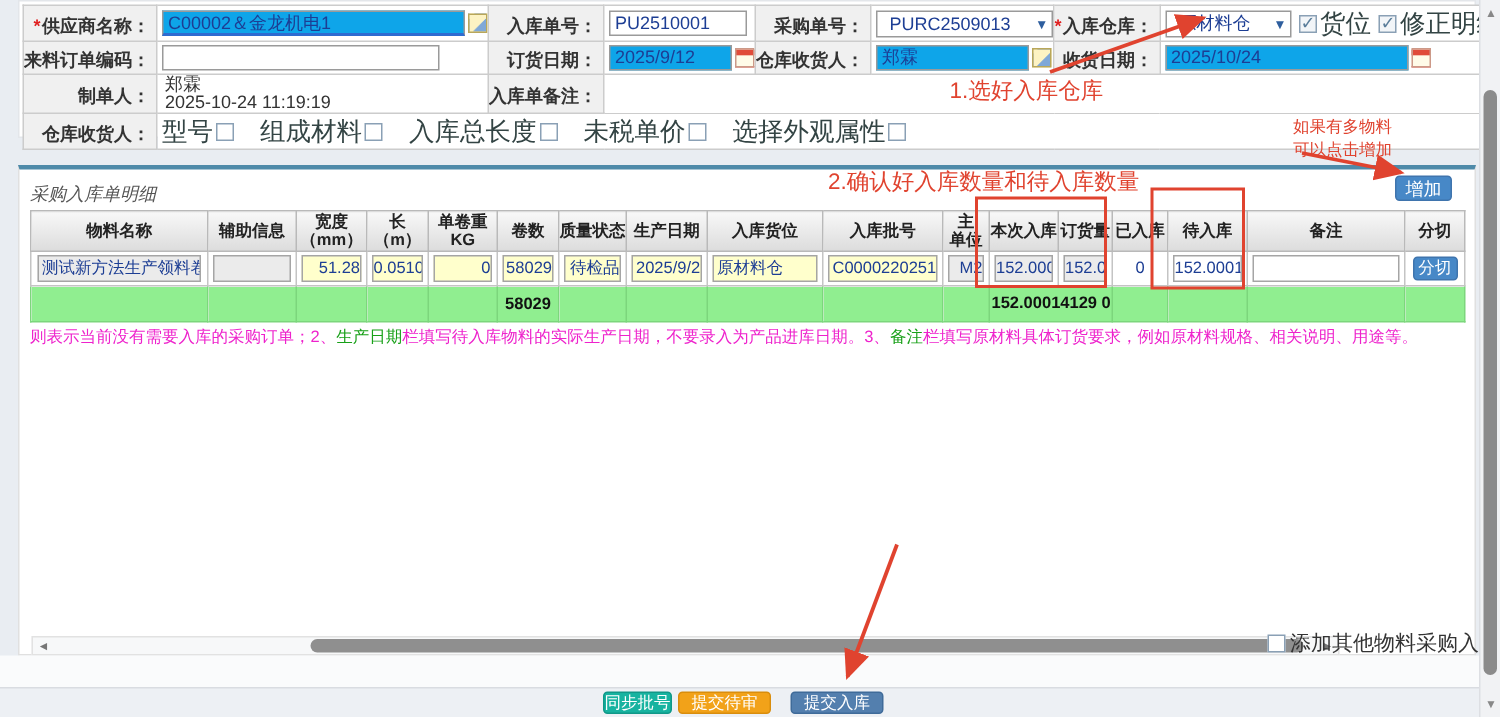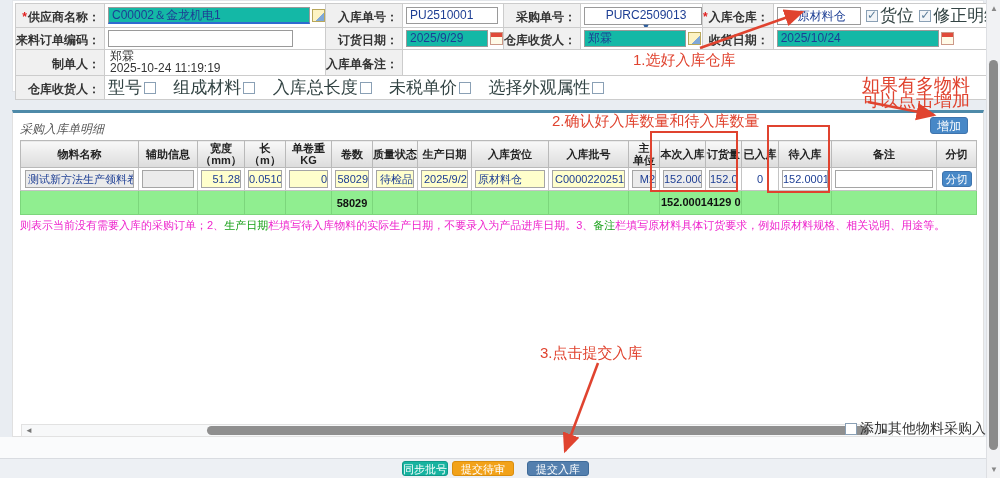--- a/index.html
+++ b/index.html
@@ -8,23 +8,23 @@
   .page { position:relative; width:1000px; height:478px; }
 
   
   .top-panel { position:absolute; left:12px; top:0; width:972px; height:92px; background:#fff; border:1px solid #e3e6ea; }
   table.form { border-collapse:collapse; position:absolute; left:2px; top:2px; table-layout:fixed; }
   table.form td { border:1px solid #ccc; font-size:12px; height:20px; vertical-align:middle; overflow:hidden; white-space:nowrap; }
   td.lbl { background:#f0f0f0; text-align:right; color:#333; font-weight:bold; padding:4px 4px 0 0; }
   td.fld { background:#fff; padding:0 0 0 3px; }
   .req { color:#e02020; margin-right:1px; }
   .inp { display:inline-block; vertical-align:middle; border:1px solid #9a9a9a; background:#fff; color:#1d3e94; font-size:12px; line-height:15px; height:17px; padding:0 3px; overflow:hidden; white-space:nowrap; }
-  .inp.yellow { background:#14b8a6; }
+  .inp.yellow { background:#0ea5e9; }
   .inp.focused { border-bottom:2px solid #2f6bd0; }
-  .sel { display:inline-flex; justify-content:space-between; align-items:center; vertical-align:middle; border:1px solid #9a9a9a; background:#fff; color:#1d3e94; font-size:12px; height:18px; padding:0 2px 0 8px;flex-direction:column; }
+  .sel { display:inline-flex; justify-content:space-between; align-items:center; vertical-align:middle; border:1px solid #9a9a9a; background:#fff; color:#1d3e94; font-size:12px; height:18px; padding:0 2px 0 8px; }
   .sel .caret { color:#2e5e9e; font-size:9px; }
   .picker { display:inline-block; vertical-align:middle; width:13px; height:13px; margin-left:2px; border:1px solid #b9a75a; background:linear-gradient(135deg,#fdf3c3 0 60%,#7fa8d8 60%); }
   .cal { display:inline-block; vertical-align:middle; width:13px; height:13px; margin-left:2px; border:1px solid #c98; background:linear-gradient(#e04b3a 0 4px, #fffbe8 4px); }
   .cb { display:inline-block; vertical-align:middle; width:12px; height:12px; border:1px solid #8aa0b5; background:#fff; position:relative; margin:0 2px; }
   .cb.checked { background:#f2f5f8; }
   .cb.checked::after { content:"✓"; position:absolute; left:0px; top:-3px; font-size:12px; font-weight:bold; color:#5a7d9a; }
   .cblabel { color:#344; font-size:17px; vertical-align:middle; }
   .creator-val { color:#333; font-size:12px; white-space:pre-line; line-height:12px; display:inline-block; padding-left:2px; }
   td.notecell { position:relative; }
   .resize-handle { position:absolute; right:3px; bottom:2px; width:0; height:0; border-left:8px solid transparent; border-bottom:8px solid #b8bec6; }
@@ -67,21 +67,21 @@
   .fbtn { position:absolute; top:461px; height:15px; font-size:11px; line-height:12px; color:#fff; border-radius:3px; cursor:pointer; font-family:inherit; }
   .sync { left:402px; width:46px; background:#17b3a0; border:1px solid #109888; }
   .review { left:452px; width:62px; background:#f2a219; border:1px solid #d98d0d; }
   .submit { left:527px; width:62px; background:#537fae; border:1px solid #3f6b99; }
 
   
   .ann { position:absolute; color:#e0432f; font-size:15px; z-index:30; white-space:nowrap; }
   .ann1 { left:633px; top:51px; }
   .ann2 { left:552px; top:112px; }
   .ann3 { left:540px; top:344px; }
-  .annmulti { position:absolute; left:862px; top:78px; color:#e0432f; font-size:18px; line-height:15px; text-align:center; z-index:30; }
+  .annmulti { position:absolute; left:862px; top:78px; color:#e0432f; font-size:11px; line-height:15px; text-align:center; z-index:30; }
   svg.overlay { position:absolute; left:0; top:0; z-index:25; pointer-events:none; }
 </style>
 </head>
 <body>
 
 <div class="page">
 
   <div class="top-panel">
     <table class="form">
       <colgroup>
@@ -112,21 +112,21 @@
                 <span class="caret">▼</span>
               </span>
           <span class="cb checked"></span><span class="cblabel">货位</span>
           <span class="cb checked"></span><span class="cblabel">修正明细货位</span>
         </td>
       </tr>
       <tr>
         <td class="lbl">来料订单编码：</td>
         <td class="fld"><span class="inp" style="width:185px"></span></td>
         <td class="lbl">订货日期：</td>
-        <td class="fld"><span class="inp yellow" style="width:82px">2025/9/29</span><span class="cal"></span></td>
+        <td class="fld"><span class="inp yellow" style="width:82px">2025/9/12</span><span class="cal"></span></td>
         <td class="lbl">仓库收货人：</td>
         <td class="fld"><span class="inp yellow" style="width:102px">郑霖</span><span class="picker"></span></td>
         <td class="lbl">收货日期：</td>
         <td class="fld"><span class="inp yellow" style="width:162px">2025/10/24</span><span class="cal"></span></td>
       </tr>
       <tr style="height:26px">
         <td class="lbl">制单人：</td>
         <td class="fld"><span class="creator-val">郑霖
 2025-10-24 11:19:19</span></td>
         <td class="lbl">入库单备注：</td>
@@ -257,21 +257,20 @@
   <button class="fbtn submit">提交入库</button>
 
   <div class="vscroll">
     <span class="varrow u">▲</span>
     <div class="vthumb"></div>
     <span class="varrow d">▼</span>
   </div>
 
   <div class="ann ann1">1.选好入库仓库</div>
   <div class="ann ann2">2.确认好入库数量和待入库数量</div>
-  <div class="ann ann3">3.点击提交入库</div>
   <div class="annmulti">
     <div>如果有多物料</div>
     <div>可以点击增加</div>
   </div>
 
   <svg class="overlay" width="1000" height="478">
     <defs>
       <marker id="ah" markerWidth="9" markerHeight="8" refX="7" refY="3.5" orient="auto">
         <path d="M0,0 L8,3.5 L0,7 z" fill="#e0432f"></path>
       </marker>

